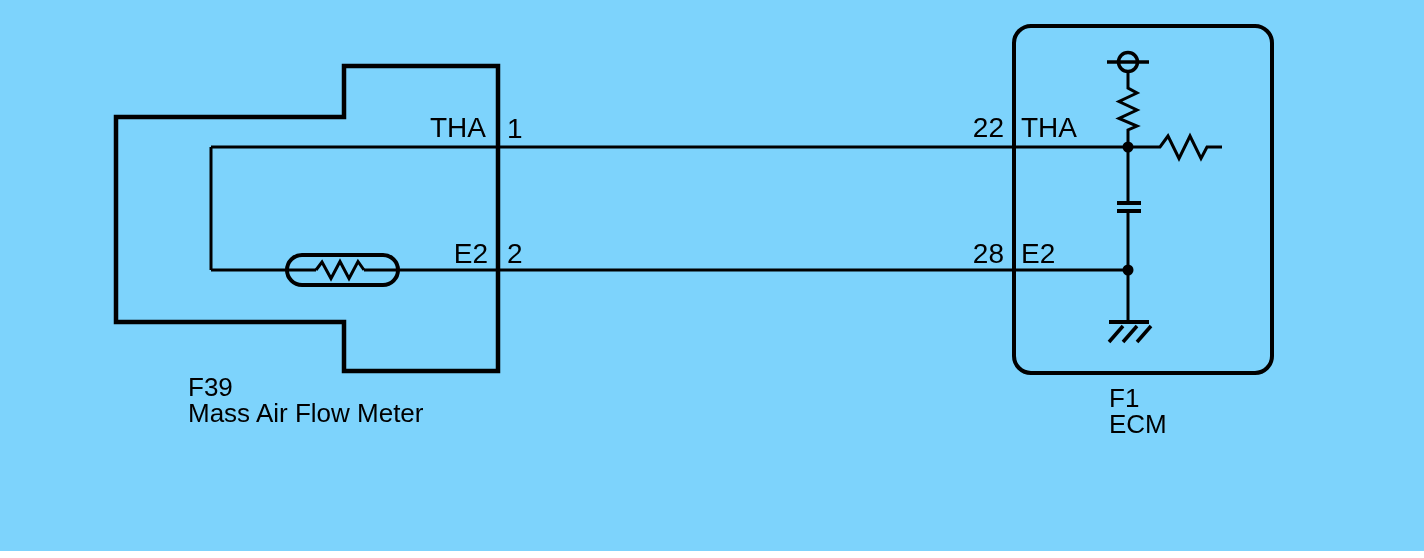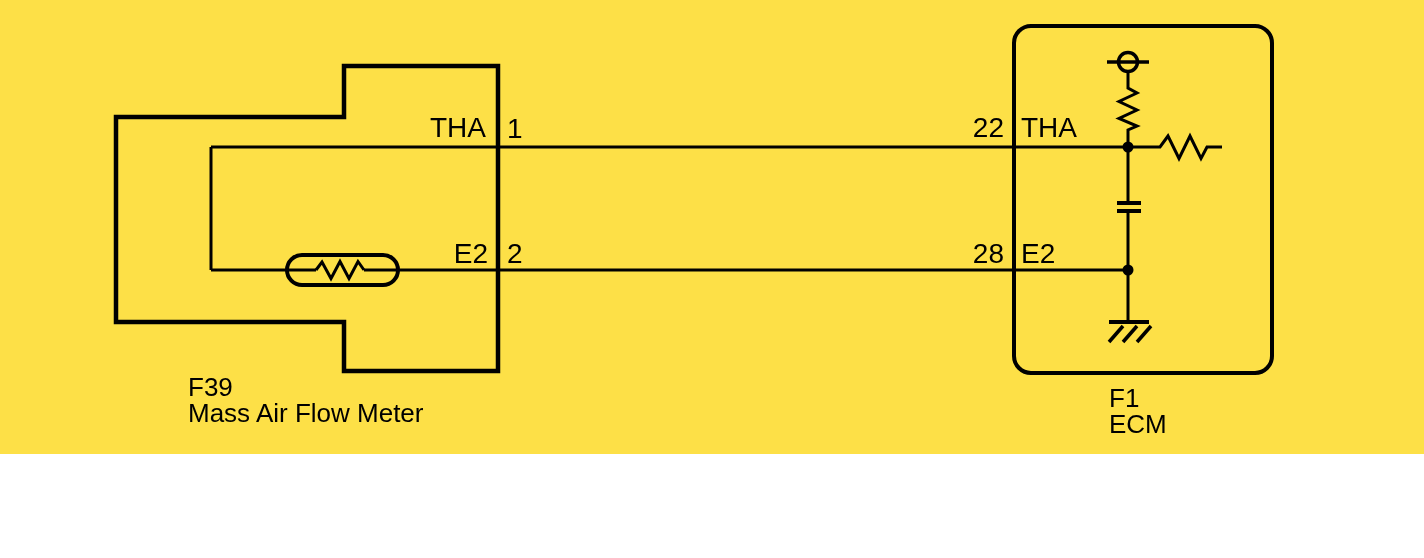--- a/index.html
+++ b/index.html
@@ -3,22 +3,22 @@
 <meta charset="utf-8">
 <style>
   html, body {
     margin: 0;
     padding: 0;
     background: #ffffff;
   }
   .stage {
     position: relative;
     width: 1424px;
-    height: 454px;
-    background: #fde047;
+    height: 551px;
+    background: #7dd3fc;
     overflow: hidden;
   }
   svg {
     display: block;
     width: 1424px;
     height: 558px;
   }
   .outline {
     fill: none;
     stroke: #000000;

